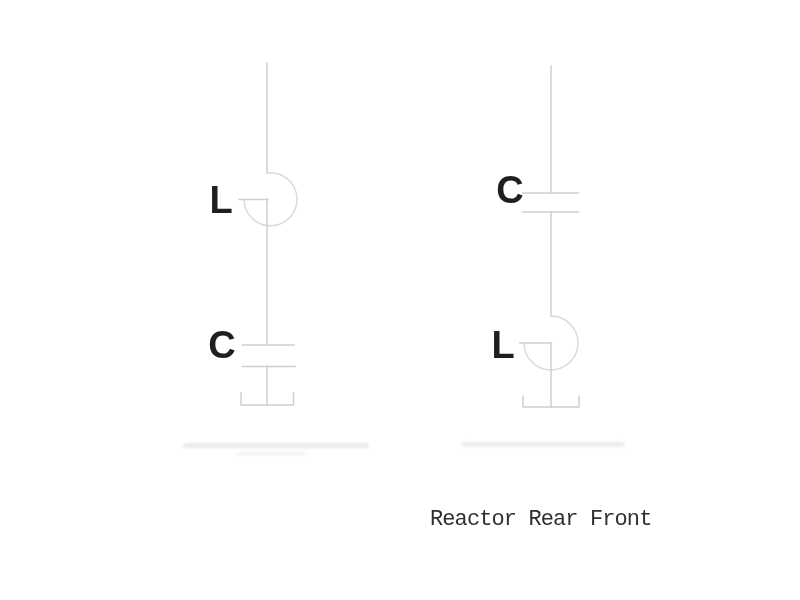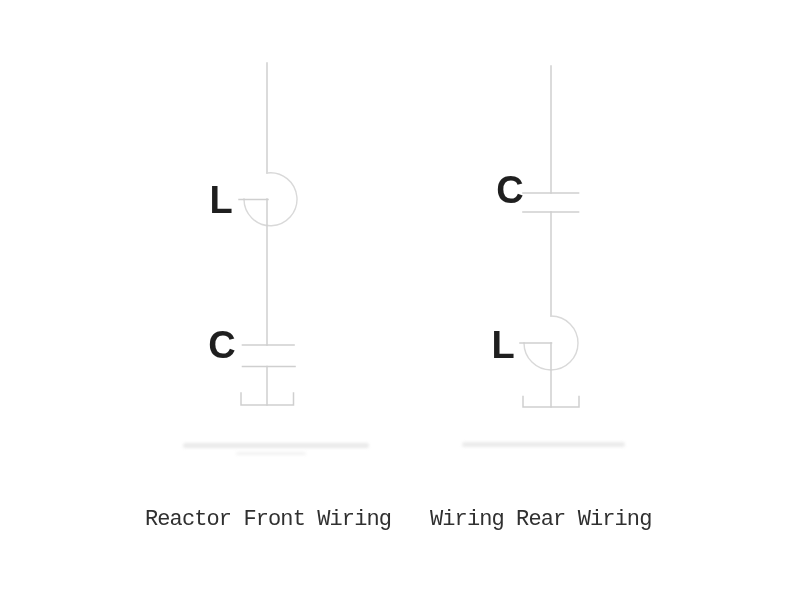--- a/index.html
+++ b/index.html
@@ -82,17 +82,16 @@
     </g>
     <g text-anchor="middle" fill="#1f1f1f">
       <text class="comp-label" x="510" y="203">C</text>
       <text class="comp-label" x="503" y="358">L</text>
     </g>
     <g filter="url(#smudge-blur)" opacity="0.3" fill="#bdbdbd">
       <rect x="462" y="442" width="163" height="5" rx="2.5"></rect>
     </g>
   </svg>
 
-  <div class="caption caption-front">Reactor Front Wiring</div>
 
-  <div class="caption caption-rear">Wiring Rear Wiring</div>
+  <div class="caption caption-rear">Reactor Rear Front</div>
 
 </div>
 
 </body></html>

